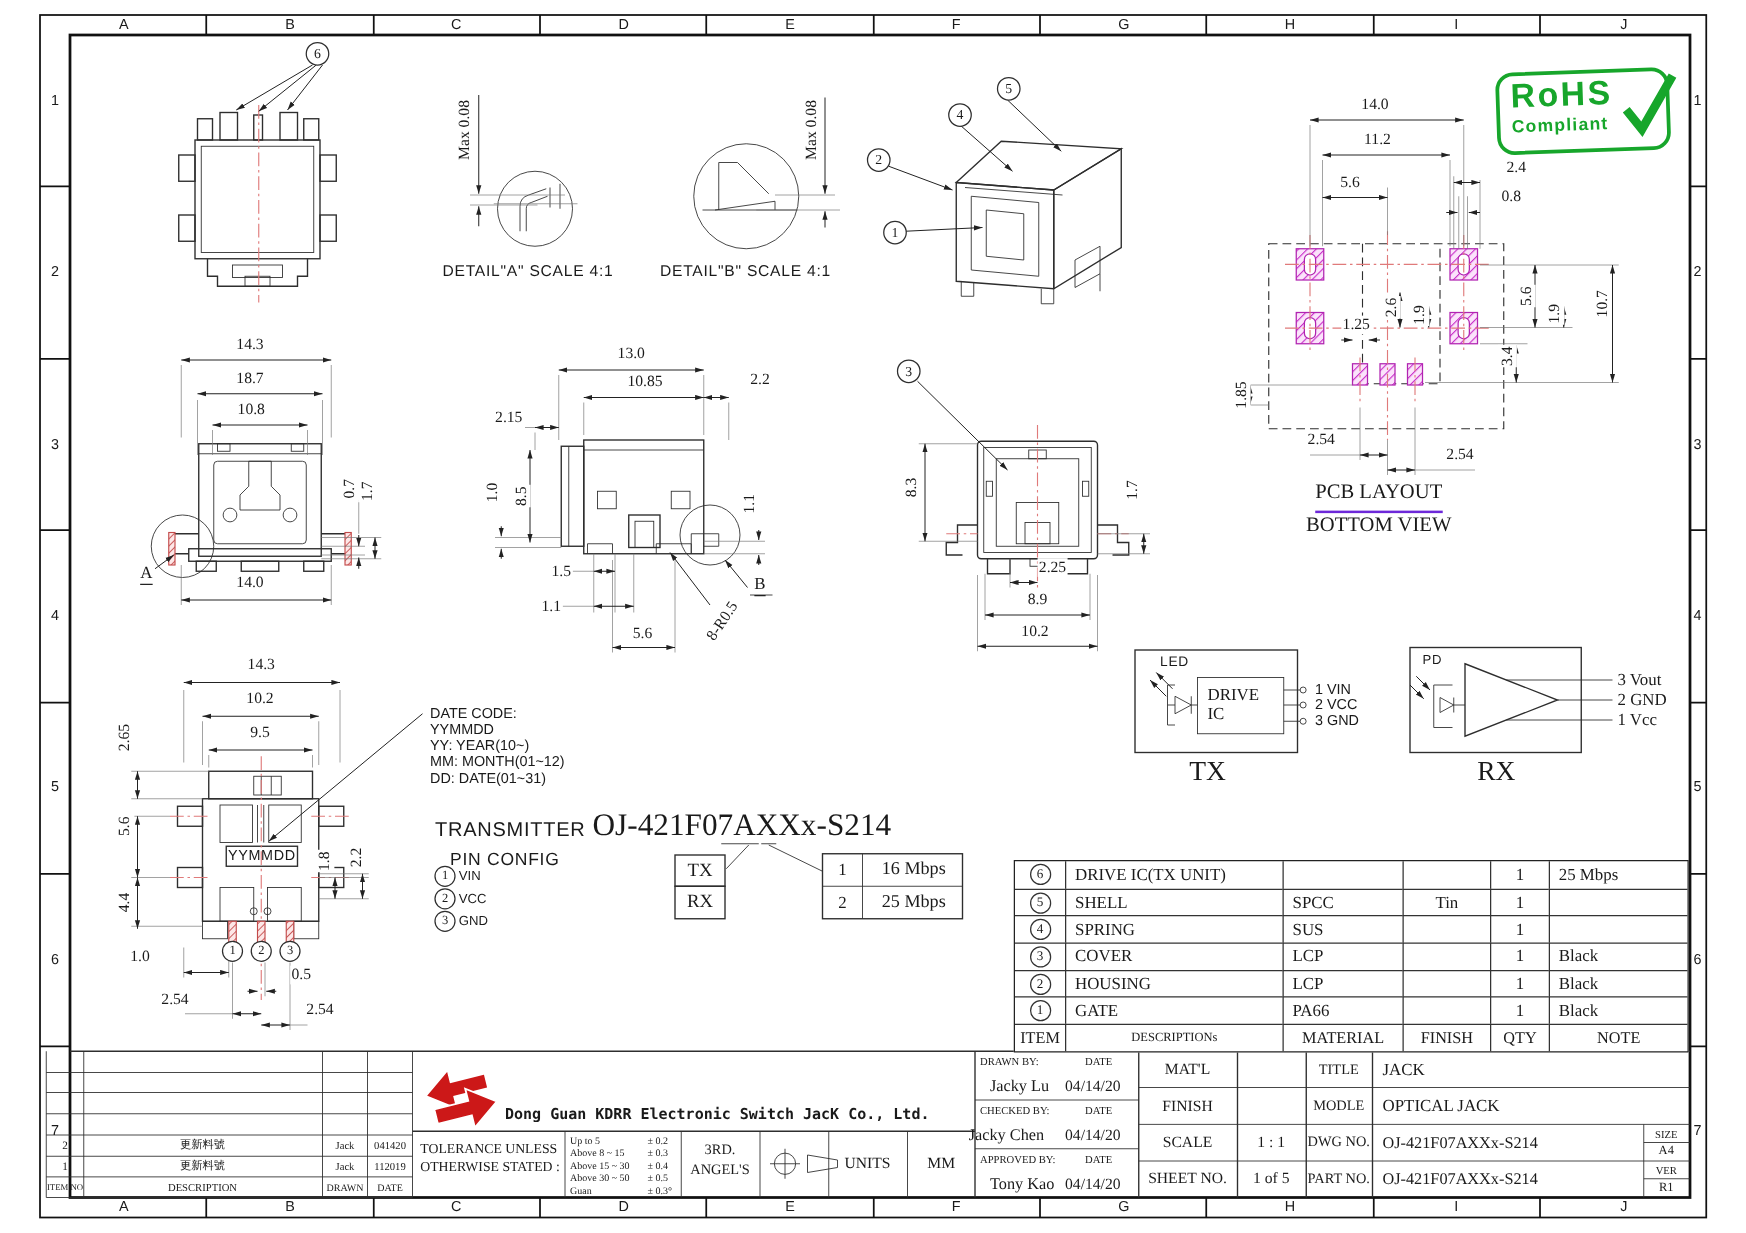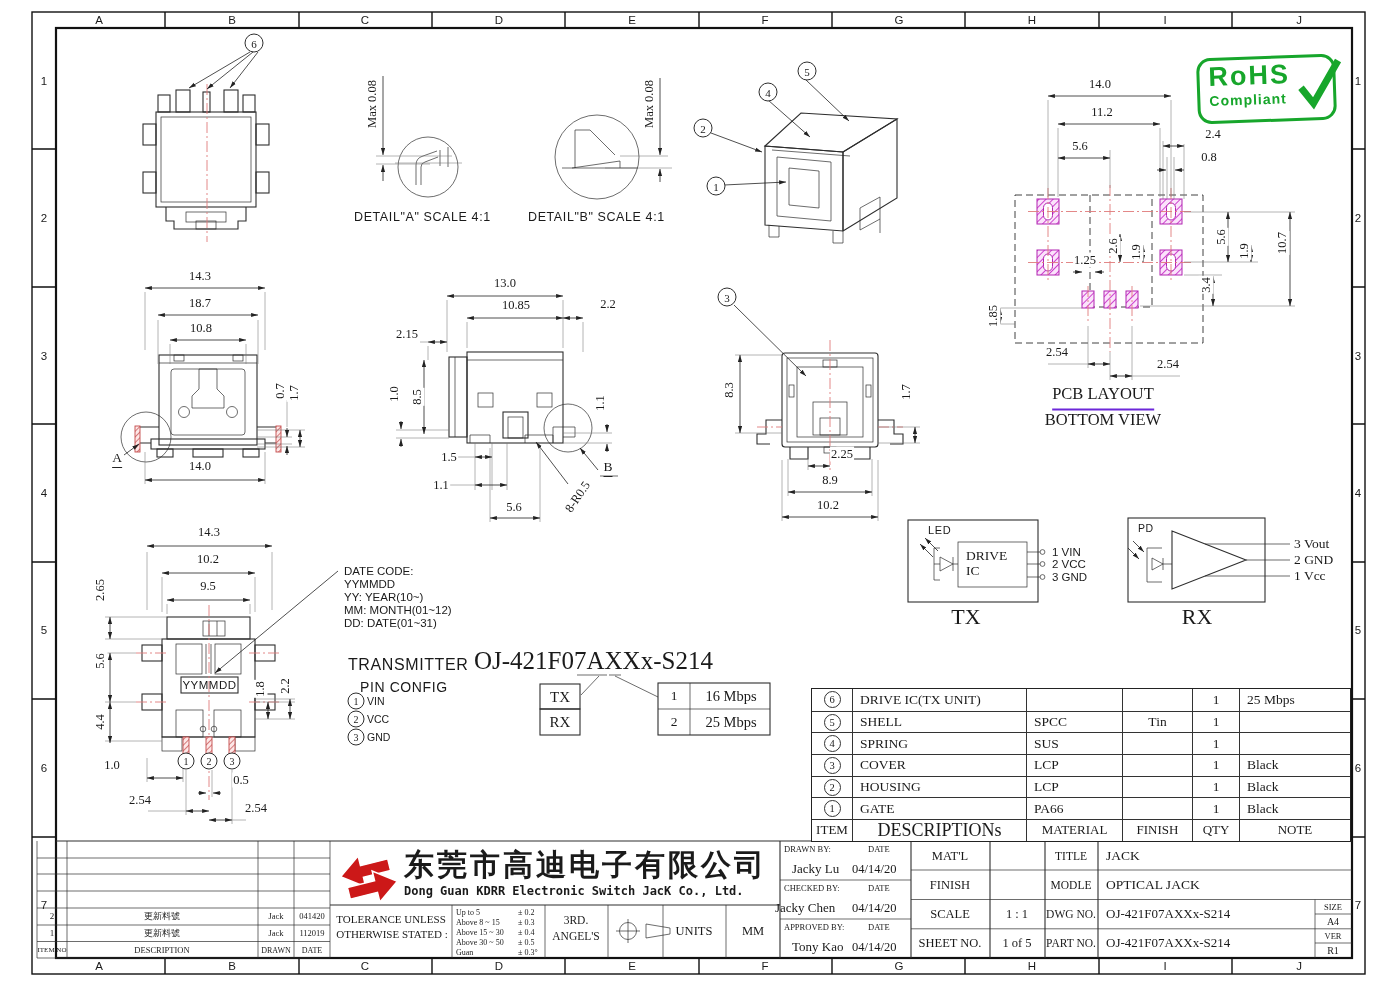--- a/index.html
+++ b/index.html
@@ -543,41 +543,40 @@
   <div>Black</div>
   <div>
         <span class="bal2">1</span>
       </div>
   <div>GATE</div>
   <div>PA66</div>
   <div class="cc"></div>
   <div class="cc">1</div>
   <div>Black</div>
   <div class="cc" style="font-size:13px">ITEM</div>
-  <div class="cc" style="font-size:18px">DESCRIPTIONs</div>
+  <div class="cc" style="font-size:10px">DESCRIPTIONs</div>
   <div class="cc" style="font-size:13px">MATERIAL</div>
   <div class="cc" style="font-size:13px">FINISH</div>
   <div class="cc" style="font-size:13px">QTY</div>
   <div class="cc" style="font-size:13px">NOTE</div>
 </div>
 
 <span class="t c" style="left:52px;top:950px;font:7px 'Liberation Serif',serif">ITEM NO</span>
 <span class="t c" style="left:162px;top:950px;font:8.5px 'Liberation Serif',serif">DESCRIPTION</span>
 <span class="t c" style="left:276px;top:950px;font:8px 'Liberation Serif',serif">DRAWN</span>
 <span class="t c" style="left:312px;top:950px;font:8px 'Liberation Serif',serif">DATE</span>
 <span class="t c" style="left:52px;top:916px;font:9px 'Liberation Serif',serif">2</span>
 <span class="t c" style="left:162px;top:916px;font:9px 'Liberation Serif',serif">更新料號</span>
 <span class="t c" style="left:276px;top:916px;font:8.5px 'Liberation Serif',serif">Jack</span>
 <span class="t c" style="left:312px;top:916px;font:8.5px 'Liberation Serif',serif">041420</span>
 <span class="t c" style="left:52px;top:933px;font:9px 'Liberation Serif',serif">1</span>
 <span class="t c" style="left:162px;top:933px;font:9px 'Liberation Serif',serif">更新料號</span>
 <span class="t c" style="left:276px;top:933px;font:8.5px 'Liberation Serif',serif">Jack</span>
 <span class="t c" style="left:312px;top:933px;font:8.5px 'Liberation Serif',serif">112019</span>
 
-<span class="t" style="left:404px;top:845px;font:30px 'Liberation Serif',serif;font-weight:bold;letter-spacing:3px">东莞市高迪电子有限公司</span>
 <span class="t" style="left:404px;top:884px;font:12px 'DejaVu Sans Mono',monospace;font-weight:bold">Dong Guan KDRR  Electronic Switch JacK Co., Ltd.</span>
 
 <span class="t c" style="left:391px;top:919px;font:11px 'Liberation Serif',serif">TOLERANCE UNLESS</span>
 <span class="t c" style="left:392px;top:934px;font:11px 'Liberation Serif',serif">OTHERWISE STATED :</span>
 <span class="t" style="left:456px;top:908px;font:8px 'Liberation Serif',serif">Up to 5</span>
 <span class="t" style="left:518px;top:908px;font:8px 'Liberation Serif',serif">± 0.2</span>
 <span class="t" style="left:456px;top:918px;font:8px 'Liberation Serif',serif">Above 8 ~ 15</span>
 <span class="t" style="left:518px;top:918px;font:8px 'Liberation Serif',serif">± 0.3</span>
 <span class="t" style="left:456px;top:928px;font:8px 'Liberation Serif',serif">Above 15 ~ 30</span>
 <span class="t" style="left:518px;top:928px;font:8px 'Liberation Serif',serif">± 0.4</span>

